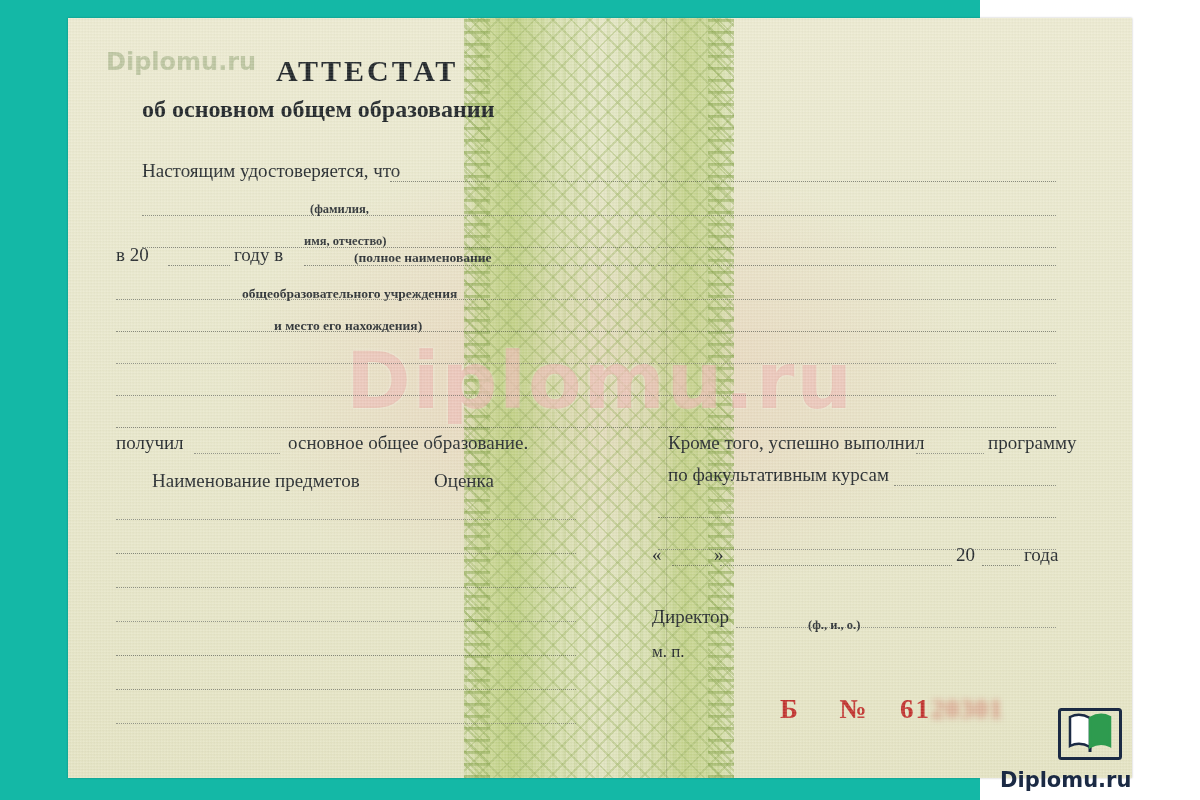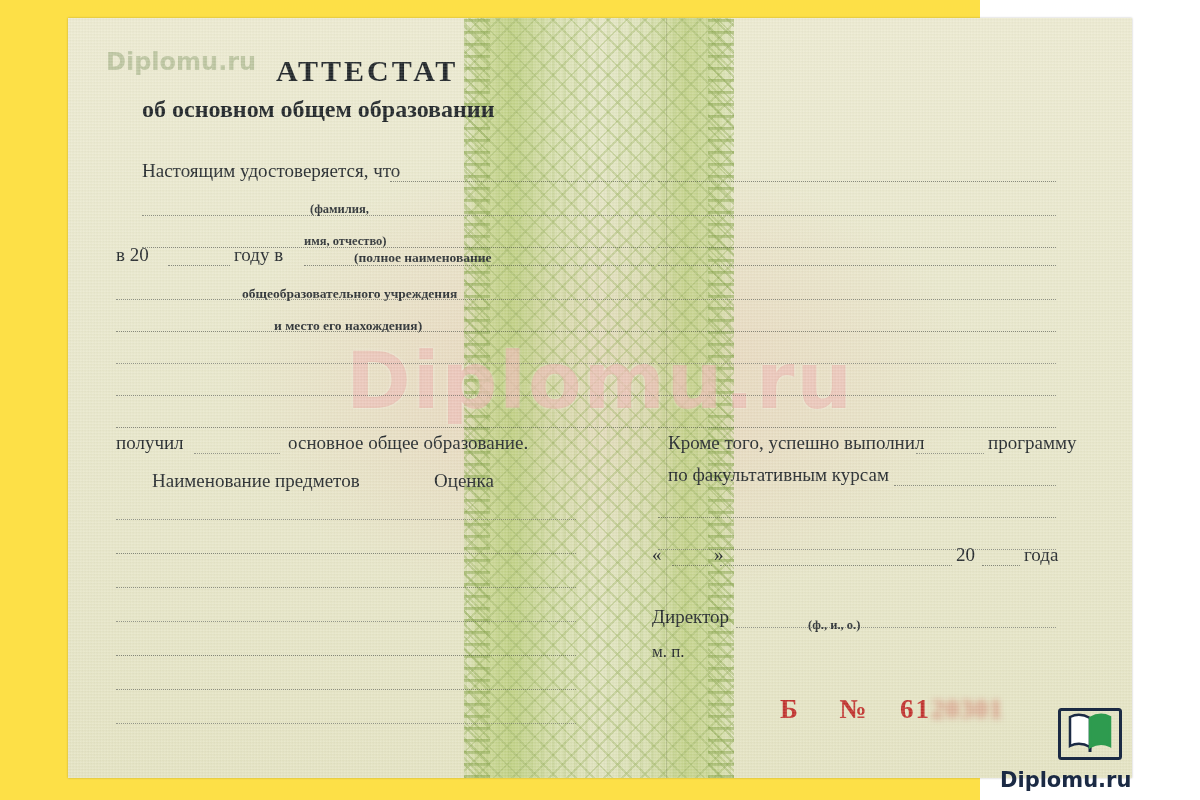--- a/index.html
+++ b/index.html
@@ -11,21 +11,21 @@
     width: 1200px;
     height: 800px;
     font-family: "Liberation Serif", serif;
     overflow: hidden;
   }
 
   #page {
     position: relative;
     width: 980px;
     height: 800px;
-    background: #fde047;
+    background: #14b8a6;
   }
 
   
   #sheet {
     position: absolute;
     left: 68px;
     top: 18px;
     width: 1064px;
     height: 760px;
     background:

